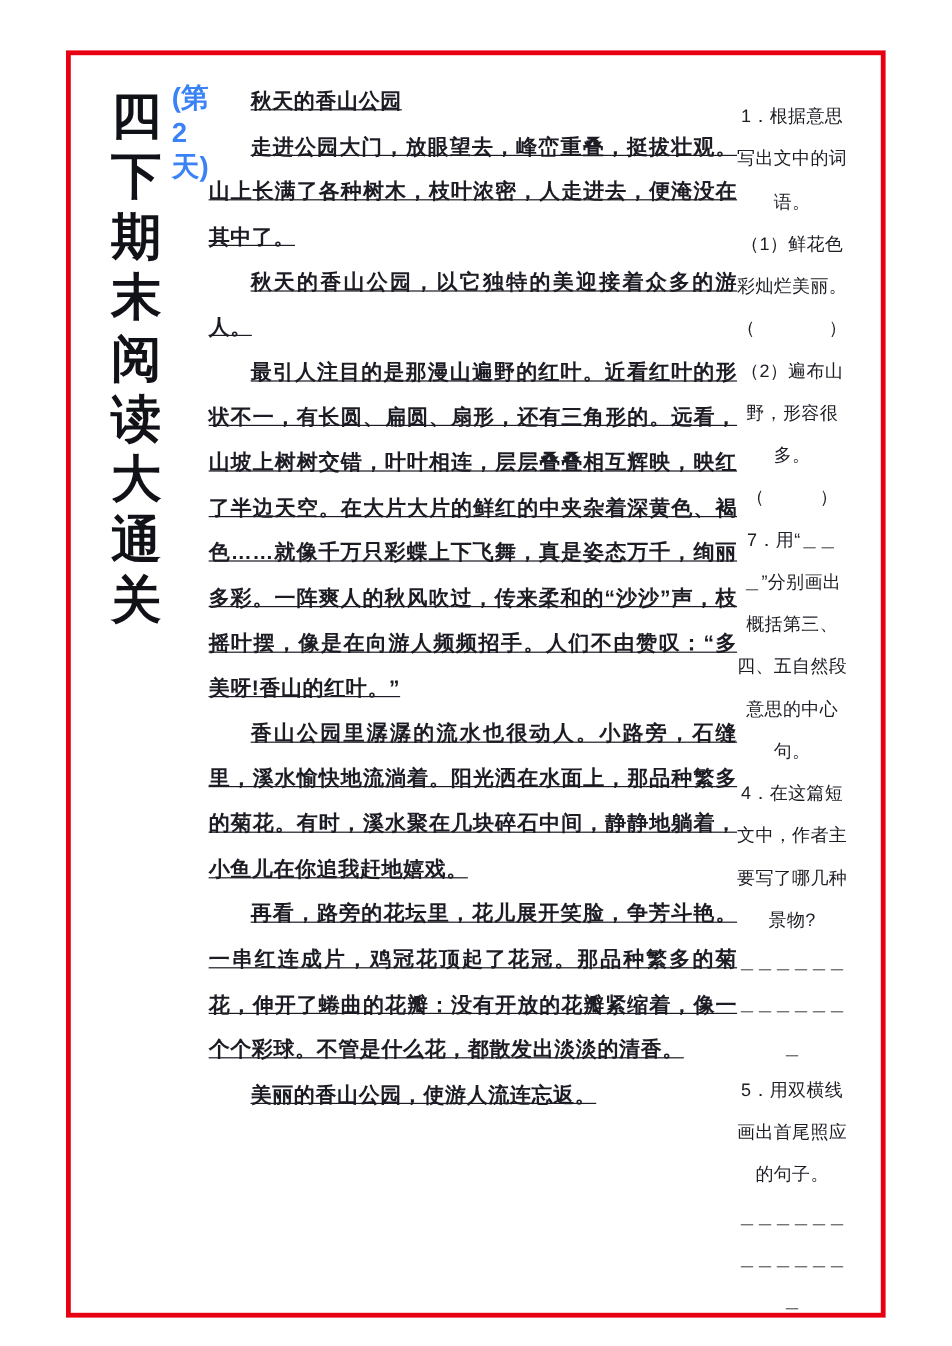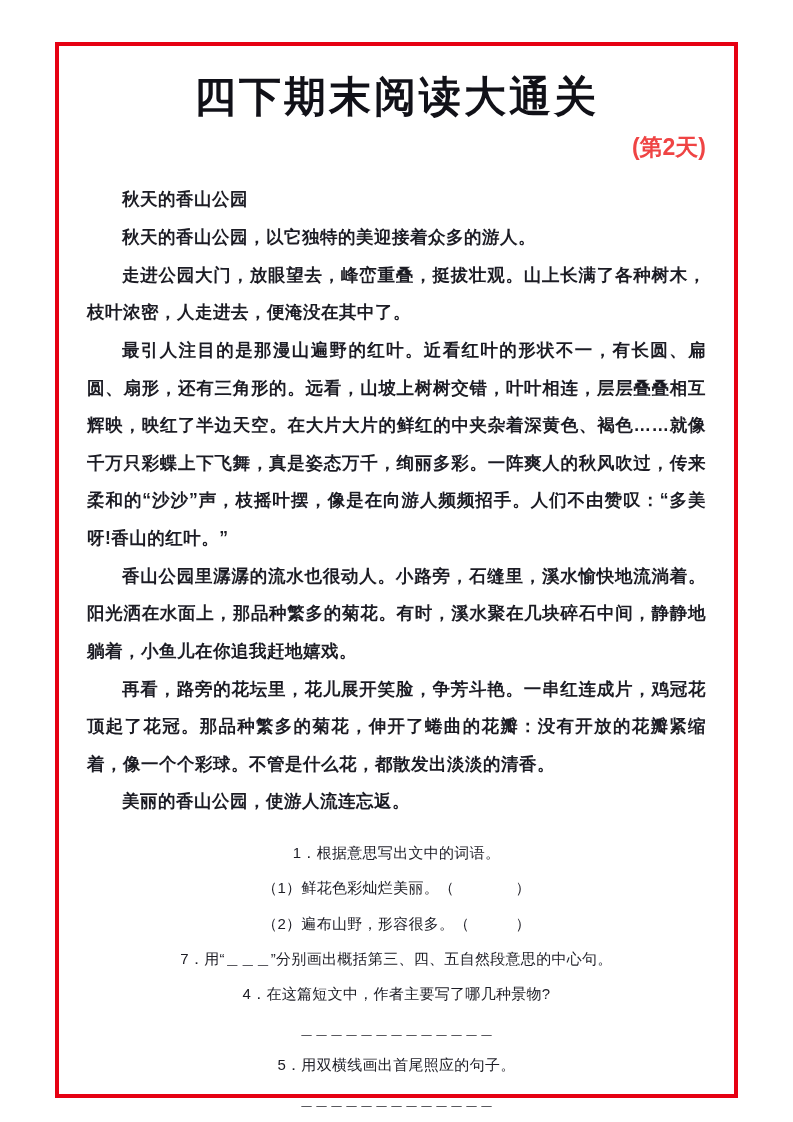--- a/index.html
+++ b/index.html
@@ -11,44 +11,45 @@
     position:relative;
     overflow:hidden;
   }
   .frame{
     position:absolute;
     top:42px;left:55px;right:55px;bottom:24px;
     border:4px solid #e60012;
     box-sizing:border-box;
     padding:20px 28px 12px 28px;
     display:flex;
-    flex-direction:column;
+    flex-direction:row;
   }
   .title{
     text-align:center;
     font-size:42px;
     font-weight:900;
     letter-spacing:3px;
     color:#111118;
     margin:6px 0 10px 0;
     line-height:1.2;
   }
   .subtitle{
-    text-align:right;
+    text-align:left;
     font-size:23px;
     font-weight:800;
-    color:#ef4444;
+    color:#3b82f6;
     margin:0 0 18px 0;
   }
   .passage{
     font-size:17.5px;
     font-weight:700;
     line-height:2.15;
     text-align:justify;
     letter-spacing:0.5px;
+    text-decoration:underline;
   }
   .passage p{
     margin:0;
     text-indent:2em;
   }
   .questions{
     margin-top:14px;
     font-size:15px;
     font-weight:400;
     line-height:2.35;
@@ -65,22 +66,22 @@
 </head>
 <body>
 
 <div class="frame">
 
   <h1 class="title">四下期末阅读大通关</h1>
   <div class="subtitle">(第2天)</div>
 
   <div class="passage">
     <p>秋天的香山公园</p>
+    <p>走进公园大门，放眼望去，峰峦重叠，挺拔壮观。山上长满了各种树木，枝叶浓密，人走进去，便淹没在其中了。</p>
     <p>秋天的香山公园，以它独特的美迎接着众多的游人。</p>
-    <p>走进公园大门，放眼望去，峰峦重叠，挺拔壮观。山上长满了各种树木，枝叶浓密，人走进去，便淹没在其中了。</p>
     <p>最引人注目的是那漫山遍野的红叶。近看红叶的形状不一，有长圆、扁圆、扇形，还有三角形的。远看，山坡上树树交错，叶叶相连，层层叠叠相互辉映，映红了半边天空。在大片大片的鲜红的中夹杂着深黄色、褐色……就像千万只彩蝶上下飞舞，真是姿态万千，绚丽多彩。一阵爽人的秋风吹过，传来柔和的“沙沙”声，枝摇叶摆，像是在向游人频频招手。人们不由赞叹：“多美呀!香山的红叶。”</p>
     <p>香山公园里潺潺的流水也很动人。小路旁，石缝里，溪水愉快地流淌着。阳光洒在水面上，那品种繁多的菊花。有时，溪水聚在几块碎石中间，静静地躺着，小鱼儿在你追我赶地嬉戏。</p>
     <p>再看，路旁的花坛里，花儿展开笑脸，争芳斗艳。一串红连成片，鸡冠花顶起了花冠。那品种繁多的菊花，伸开了蜷曲的花瓣：没有开放的花瓣紧缩着，像一个个彩球。不管是什么花，都散发出淡淡的清香。</p>
     <p>美丽的香山公园，使游人流连忘返。</p>
   </div>
 
   <div class="questions">
     <p>1．根据意思写出文中的词语。</p>
     <p>（1）鲜花色彩灿烂美丽。（　　　　）</p>
     <p>（2）遍布山野，形容很多。（　　　）</p>

